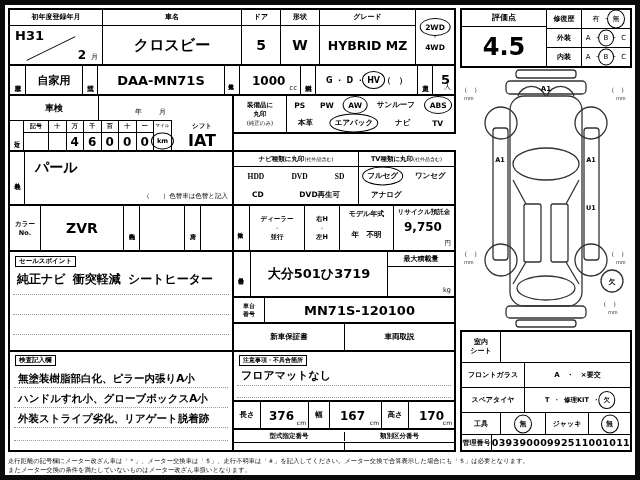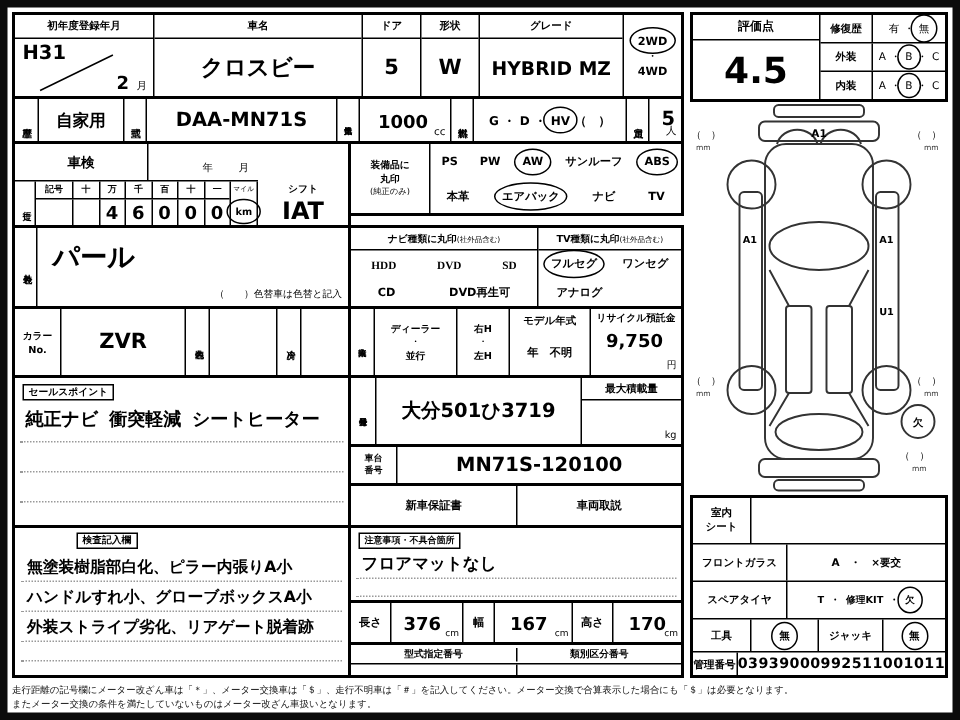--- a/index.html
+++ b/index.html
@@ -129,21 +129,21 @@
     </div>
     <div class="col" style="width:60px;margin-top:24px;">
       <div class="hdr" style="font-size:6.5px;padding-top:2px;">シフト</div>
       <div class="cc b" style="flex:1;font-size:16px;">IAT</div>
     </div>
   </div>
 
   <div class="abs box flex" style="left:8px;top:150px;width:226px;height:56px;">
     <div class="vlabel brd-r" style="width:14px;font-size:6px;">外装色</div>
     <div style="flex:1;position:relative;">
-      <span class="abs b" style="left:10px;top:7px;font-size:18px;text-align:center;">パール</span>
+      <span class="abs b" style="left:10px;top:7px;font-size:14px;text-align:center;">パール</span>
       <span class="abs" style="right:4px;bottom:3px;font-size:6.5px;">（　　）色替車は色替と記入</span>
     </div>
   </div>
 
   <div class="abs box flex" style="left:8px;top:204px;width:226px;height:48px;">
     <div class="col cc brd-r" style="width:30px;font-size:6.5px;font-weight:bold;">
       <span>カラー</span>
       <span>No.</span>
     </div>
     <div class="cc b brd-r" style="width:82px;font-size:14px;">ZVR</div>
@@ -155,28 +155,28 @@
 
   <div class="abs box" style="left:8px;top:250px;width:226px;height:102px;">
     <span class="abs lblbox" style="left:5px;top:4px;">セールスポイント</span>
     <div class="abs b" style="left:7px;top:19px;font-size:12px;white-space:nowrap;font-family:Liberation Mono, monospace;">純正ナビ 衝突軽減 シートヒーター</div>
     <div class="abs dotted" style="left:3px;right:3px;top:42px;"></div>
     <div class="abs dotted" style="left:3px;right:3px;top:62px;"></div>
     <div class="abs dotted" style="left:3px;right:3px;top:82px;"></div>
   </div>
 
   <div class="abs box" style="left:8px;top:350px;width:226px;height:102px;">
-    <span class="abs lblbox" style="left:5px;top:3px;margin-left:36px;">検査記入欄</span>
+    <span class="abs lblbox" style="left:5px;top:3px;">検査記入欄</span>
     <div class="abs dotted b" style="left:4px;right:4px;top:16px;height:20px;font-size:10.5px;line-height:20px;padding-left:4px;white-space:nowrap;">無塗装樹脂部白化、ピラー内張りA小</div>
     <div class="abs dotted b" style="left:4px;right:4px;top:36px;height:20px;font-size:10.5px;line-height:20px;padding-left:4px;white-space:nowrap;">ハンドルすれ小、グローブボックスA小</div>
     <div class="abs dotted b" style="left:4px;right:4px;top:56px;height:20px;font-size:10.5px;line-height:20px;padding-left:4px;white-space:nowrap;">外装ストライプ劣化、リアゲート脱着跡</div>
     <div class="abs dotted" style="left:4px;right:4px;top:88px;"></div>
   </div>
 
-  <div class="abs box flex" style="left:232px;top:94px;width:224px;height:50px;">
+  <div class="abs box flex" style="left:232px;top:94px;width:224px;height:40px;">
     <div class="col cc brd-r" style="width:52px;font-size:6.5px;font-weight:bold;line-height:9px;">
       <span>装備品に</span>
       <span>丸印</span>
       <span style="font-size:5.5px;font-weight:normal;">(純正のみ)</span>
     </div>
     <div class="col" style="flex:1;font-size:7.5px;font-weight:bold;">
       <div class="flex" style="flex:1;align-items:center;justify-content:space-around;">
         <span>PS</span>
         <span>PW</span>
         <span class="circled">AW</span>

